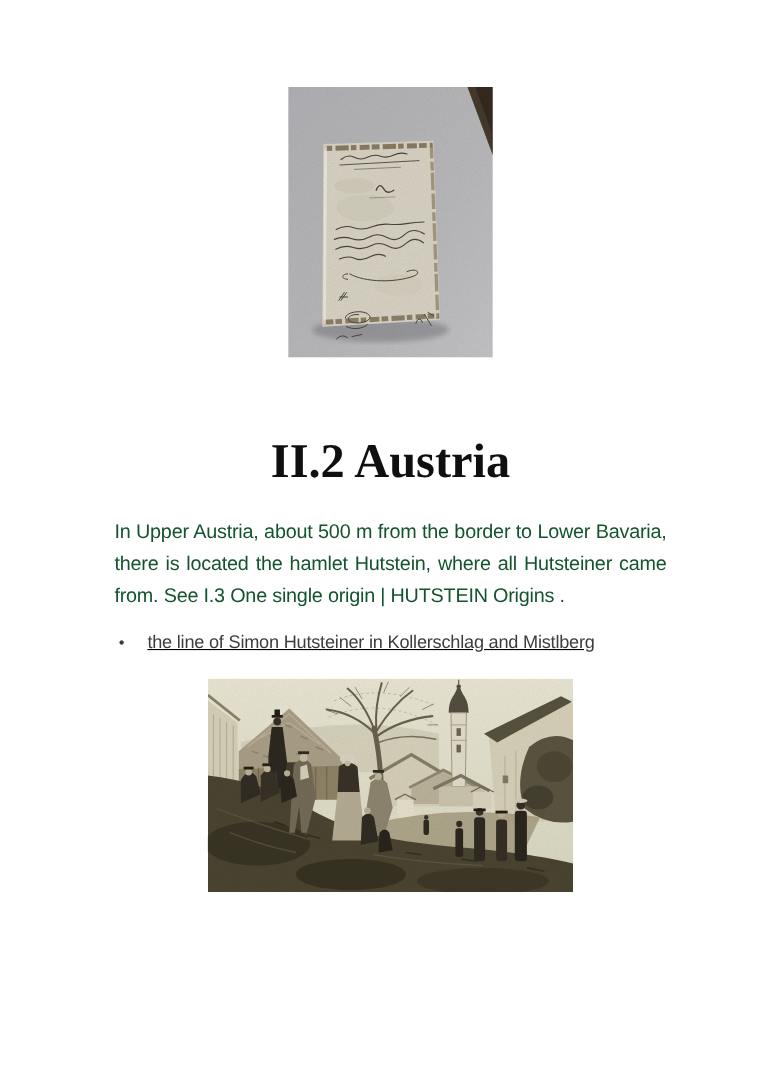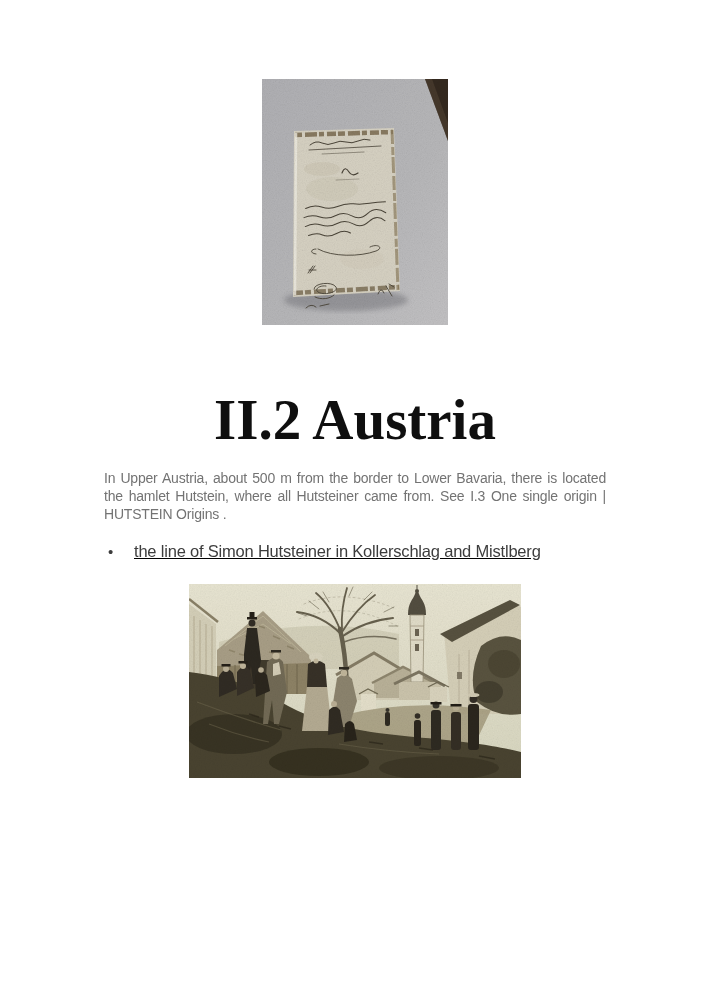--- a/index.html
+++ b/index.html
@@ -3,23 +3,23 @@
 <meta charset="utf-8">
 <style>
   html,body{margin:0;padding:0;background:#ffffff;}
   .page{position:relative;width:709px;height:992px;background:#ffffff;overflow:hidden;
         font-family:"Liberation Sans",sans-serif;}
   .content{position:absolute;left:104px;top:0;width:502px;}
   figure{margin:0;}
   .photo-top{margin:79px auto 0;width:186px;height:246px;}
   .photo-bottom{margin:21px auto 0;width:332px;height:194px;}
   .photo-top svg,.photo-bottom svg{display:block;}
-  .heading{font-family:"Liberation Serif",serif;font-weight:700;font-size:57px;line-height:55px;
+  .heading{font-family:"Liberation Serif",serif;font-weight:700;font-size:44px;line-height:55px;
            text-align:center;color:#0f0f0f;margin:67px 0 0;}
-  .body{font-size:14px;line-height:18px;color:#737373;text-align:justify;
+  .body{font-size:18px;line-height:29px;color:#14532d;text-align:justify;
         letter-spacing:-0.2px;margin:0;}
   .p1{margin-top:22px;}
   .p2{margin-top:19px;}
   ul.bullets{list-style:none;margin:17px 0 0;padding:0;text-decoration:underline;}
   .bullets li{position:relative;padding-left:30px;font-size:16.5px;line-height:23px;
               color:#3d3d3d;text-align:justify;letter-spacing:-0.2px;}
   .bullets li + li{margin-top:18px;}
   .bullets li::before{content:"\2022";position:absolute;left:4px;top:0;font-size:15px;color:#3d3d3d;}
   .page-number{position:absolute;left:0;right:0;bottom:36px;text-align:center;
                font-family:"Liberation Serif",serif;font-size:12.5px;color:#7a7a7a;}

